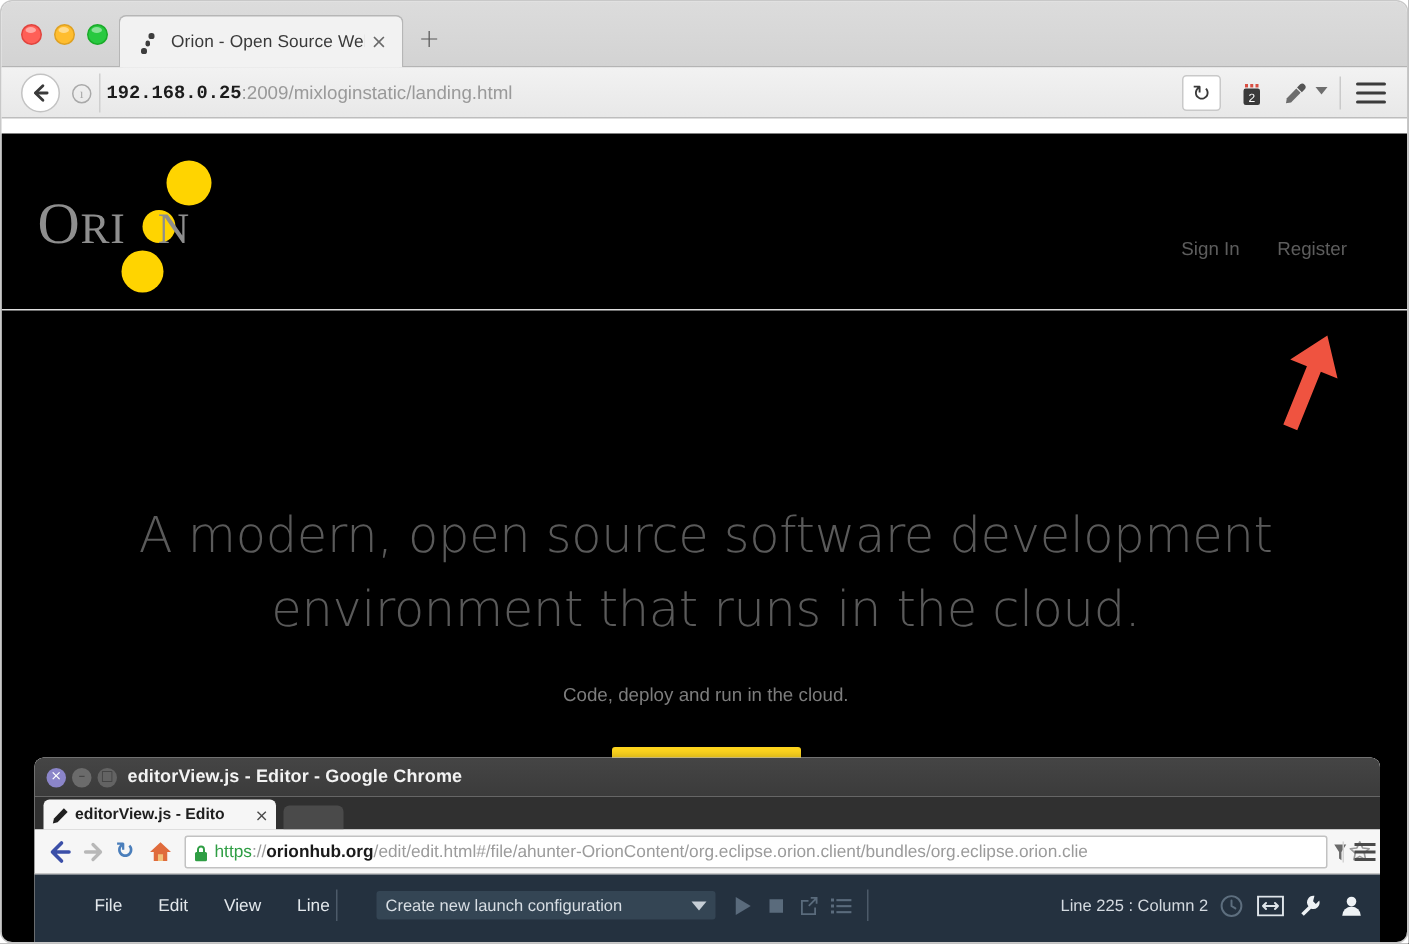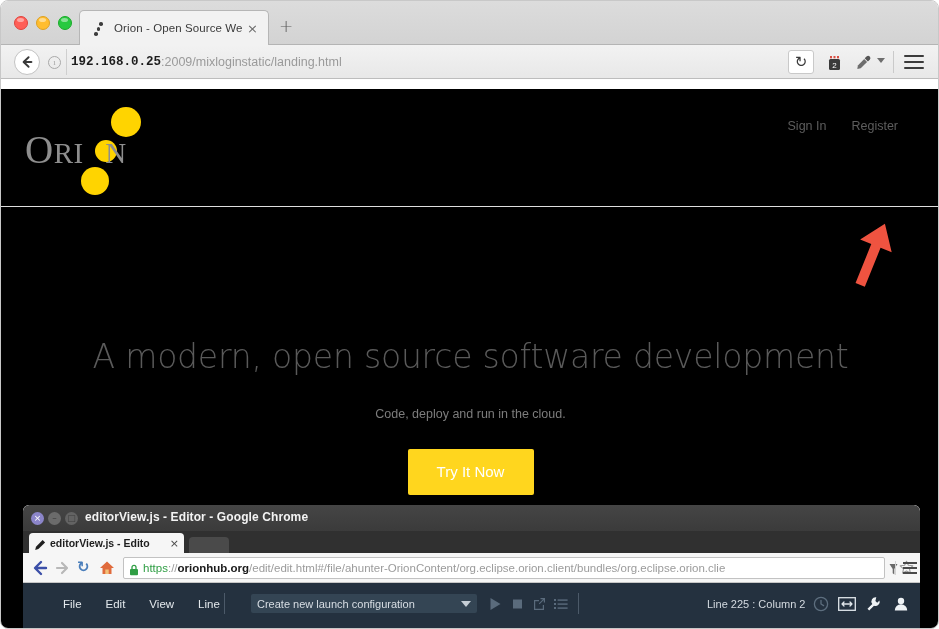--- a/index.html
+++ b/index.html
@@ -271,20 +271,21 @@
   #header-nav {
     position: absolute;
     right: 42px; top: 30px;
     display: flex;
     gap: 25px;
     font-size: 12.5px;
   }
   #header-nav a {
     color: #5d5d5d;
     text-decoration: none;
+    margin-top: 40px;
   }
 
   
   #red-arrow {
     position: absolute;
     left: 836px; top: 128px;
     width: 70px; height: 72px;
     pointer-events: none;
   }
 
@@ -622,20 +623,21 @@
         <g transform="rotate(22 35 36)">
           <path d="M31 70 L31 28 L19 28 L36 4 L53 28 L41 28 L41 70 Z" fill="#000000" opacity="0.28" transform="translate(3,3)"></path>
           <path d="M31 70 L31 28 L19 28 L36 4 L53 28 L41 28 L41 70 Z" fill="#ef5340"></path>
         </g>
       </svg>
     </span>
 
     <div id="hero">
       <h1 id="hero-title">
         <span>A modern, open source software development</span><br>
+        <span>environment that runs in the cloud.</span>
       </h1>
       <p id="hero-subtitle">Code, deploy and run in the cloud.</p>
       <a id="try-it-now" href="#">Try It Now</a>
     </div>
   </div>
 
   <div id="inner-window">
 
     <div id="inner-titlebar">
       <div class="ubuntu-buttons">

